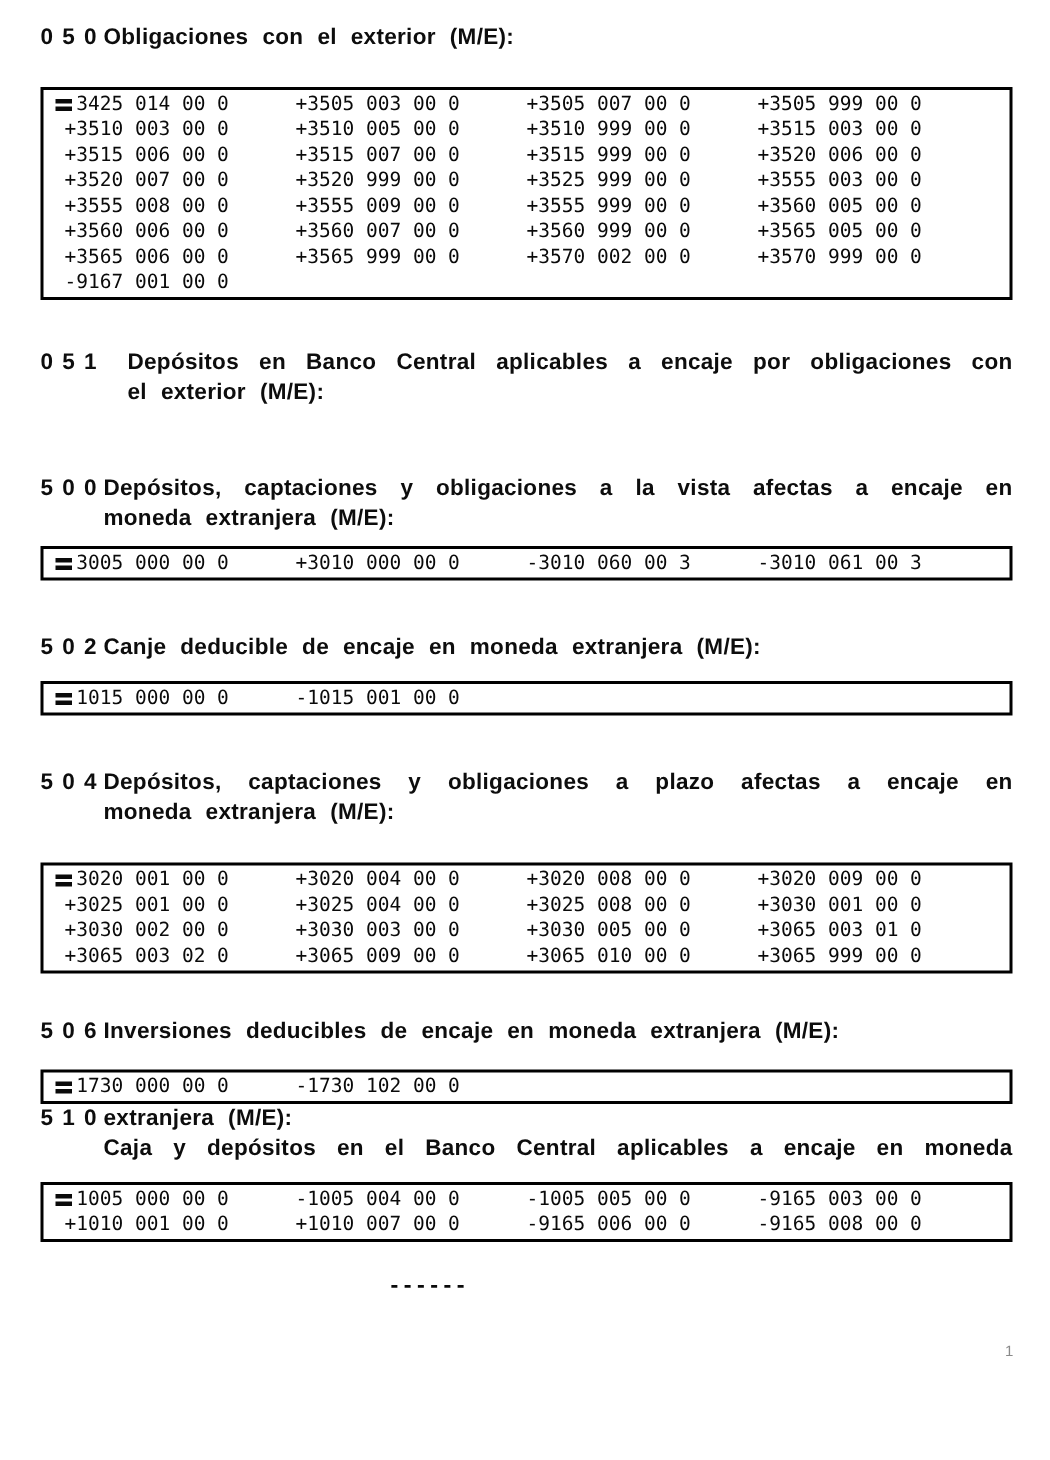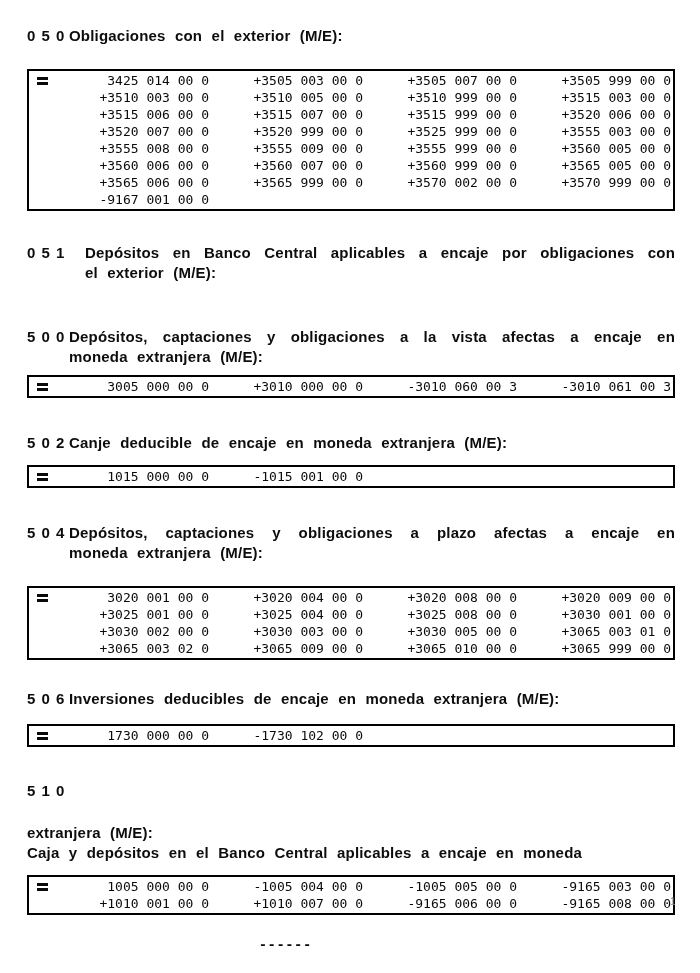--- a/index.html
+++ b/index.html
@@ -34,24 +34,23 @@
     letter-spacing:0.5px;
     white-space:pre;
   }
   .title{flex:1 1 auto;min-width:0;}
   .tline{display:block;}
   .tline.just{text-align:justify;text-align-last:justify;}
   
   .box{
     position:relative;
     border:2px solid #000;
-    padding:1px 4px 1px 26px;
+    padding:1px 4px 1px 14px;
     box-sizing:border-box;
     background:#fff;
-    text-align:right;
   }
   .marker{
     position:absolute;
     left:8px;top:6px;
     width:11px;height:8px;
   }
   .marker::before,.marker::after{
     content:"";
     position:absolute;left:0;right:0;height:3px;background:#0a0a0a;
   }
@@ -66,27 +65,27 @@
     grid-template-columns:154px 154px 154px 154px;
   }
   .cell{
     font-family:"DejaVu Sans Mono", monospace;
     font-size:13px;
     line-height:17px;
     white-space:pre;
     color:#0a0a0a;
   }
   
-  .sec-0 .heading{margin-top:12px;}    .sec-0 .box{margin-top:23px;}
+  .sec-0 .heading{margin-top:1px;}    .sec-0 .box{margin-top:23px;}
   .sec-1 .heading{margin-top:32px;gap:16px;} .sec-1 .box{margin-top:11px;}
   .sec-2 .heading{margin-top:44px;} .sec-2 .box{margin-top:8px;}
   .sec-3 .heading{margin-top:35px;justify-content:flex-end;} .sec-3 .box{margin-top:12px;}
   .sec-4 .heading{margin-top:35px;} .sec-4 .box{margin-top:23px;}
   .sec-5 .heading{margin-top:29px;} .sec-5 .box{margin-top:15px;}
-  .sec-6 .heading{margin-top:34px;flex-direction:column;} .sec-6 .box{margin-top:12px;}
+  .sec-6 .heading{} .sec-6 .box{margin-top:12px;}
   
   .footer{
     margin-top:22px;
     margin-left:232px;
     width:fit-content;
     font-family:"DejaVu Sans Mono", monospace;
     font-weight:bold;
     font-size:13px;
     letter-spacing:1px;
     color:#0a0a0a;

